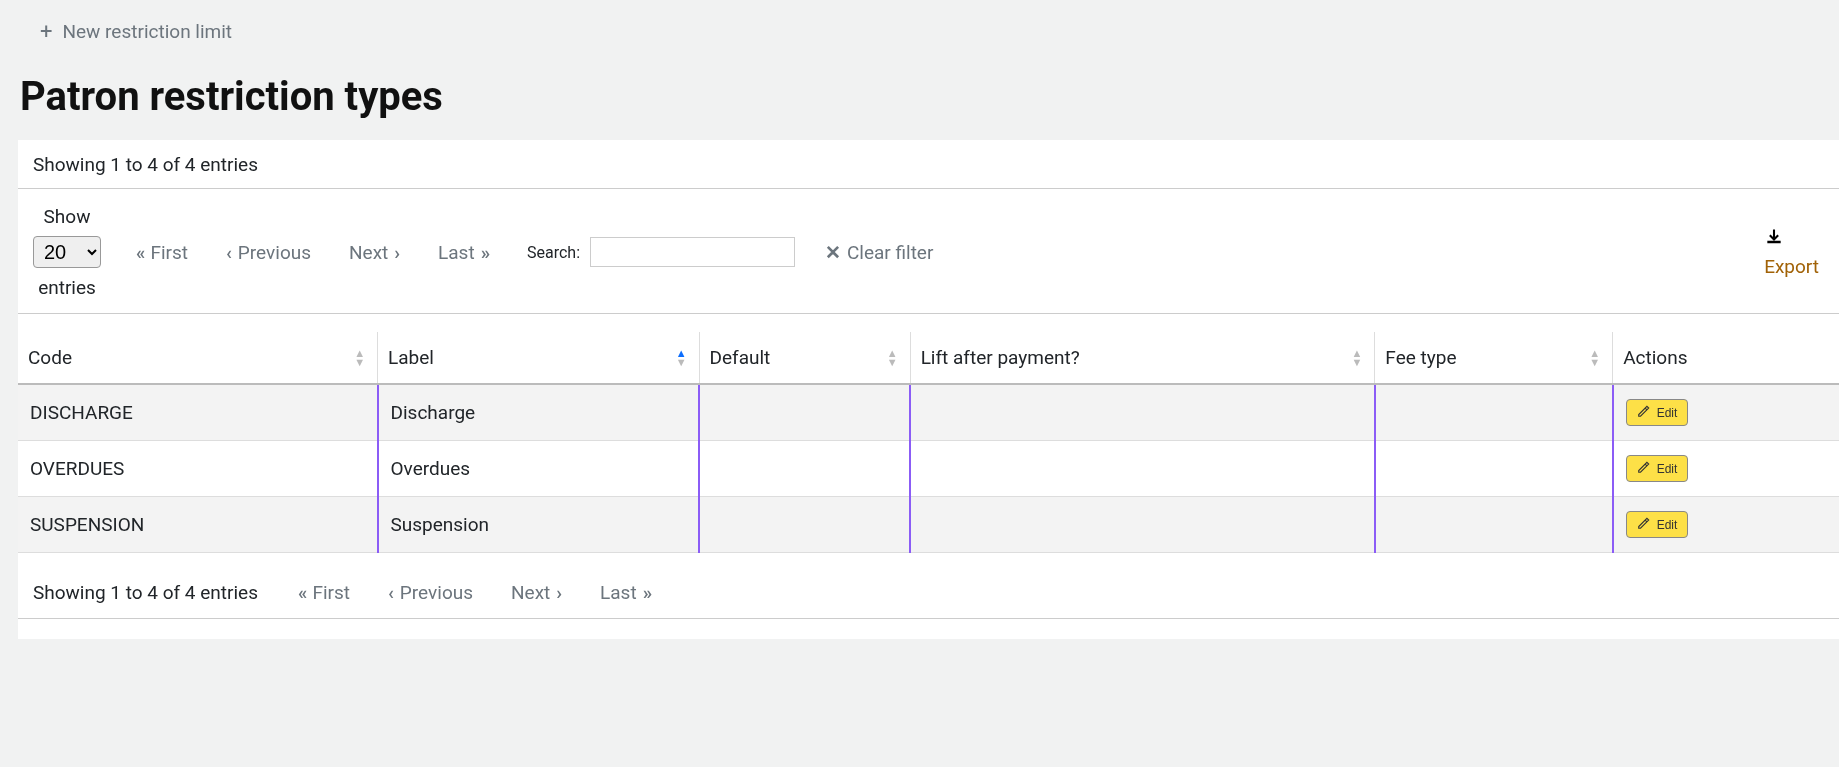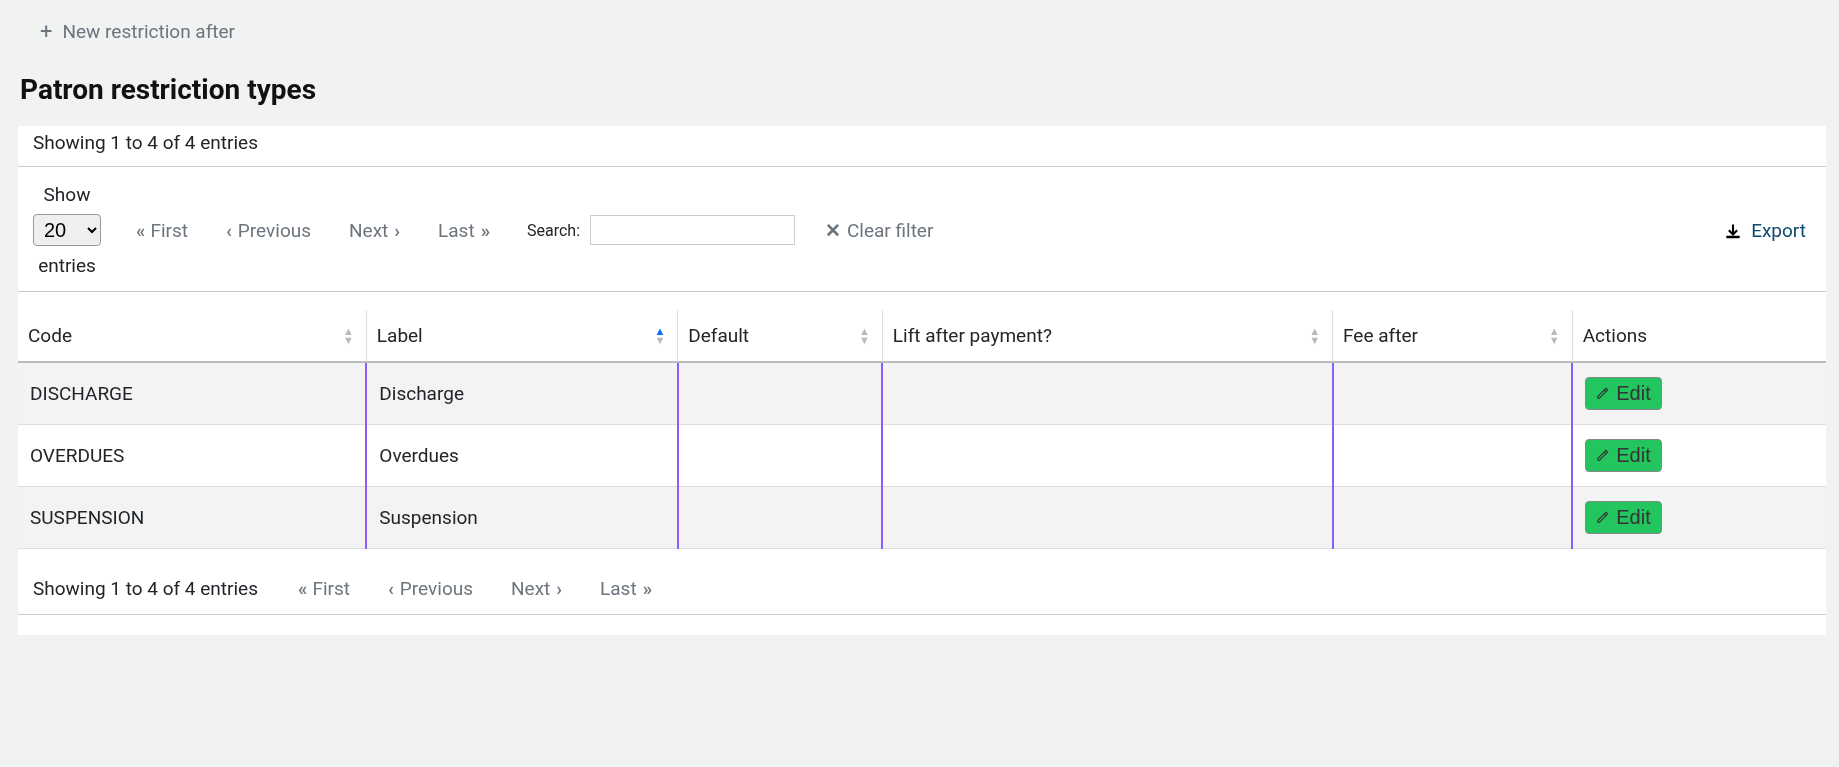--- a/index.html
+++ b/index.html
@@ -27,29 +27,29 @@
     cursor: pointer;
     text-decoration: none;
   }
   .plus-icon {
     font-size: 22px;
     line-height: 1;
     font-weight: 400;
     color: #6c757d;
   }
   .page-title {
-    font-size: 28px;
+    font-size: 40px;
     font-weight: 700;
     margin: 20px 0 20px 20px;
     color: #111;
   }
   .panel {
     background: #fff;
-    margin: 0 13px 0 18px;
-    padding: 5px 0 20px 0;
+    margin: 0 0 0 18px;
+    padding: 13px 0 20px 0;
   }
   .info-row {
     padding: 0 15px 12px 15px;
     font-size: 19px;
     color: #212529;
     border-bottom: 1px solid #ccc;
     margin-bottom: 12px;
   }
   .controls-row {
     display: flex;
@@ -104,26 +104,27 @@
     display: inline-flex;
     align-items: center;
     gap: 6px;
     color: #6c757d;
     font-size: 19px;
     cursor: pointer;
   }
   .spacer { flex: 1; }
   .export-btn {
     display: inline-flex;
-    align-items: flex-end;
+    align-items: flex-start;
     gap: 8px;
-    color: #0c4a6e;
+    color: #a16207;
     font-size: 19px;
     cursor: pointer;
     margin-right: 5px;
+    flex-direction: column;
   }
   .export-btn svg { width:20px; height:20px; }
 
   table.data-table {
     width: 100%;
     border-collapse: collapse;
     margin-top: 18px;
     font-size: 19px;
   }
   table.data-table thead th {
@@ -164,25 +165,25 @@
     background: #f3f3f3;
   }
   table.data-table tbody tr:nth-child(even) td {
     background: #fff;
   }
   .actions-cell { text-align: left; }
   .edit-btn {
     display: inline-flex;
     align-items: center;
     gap: 6px;
-    font-size: 20px;
+    font-size: 12px;
     padding: 4px 10px;
     border: 1px solid #888;
     border-radius: 4px;
-    background: #22c55e;
+    background: #fde047;
     cursor: pointer;
     color: #333;
   }
   .edit-btn svg { width:14px; height:14px; }
 
   .bottom-row {
     display: flex;
     align-items: center;
     padding: 22px 15px 14px 15px;
     font-size: 19px;
@@ -197,21 +198,21 @@
   .x-icon { font-weight:600; }
 </style>
 </head>
 <body>
 
 <div class="page">
 
   <div class="toolbar-top">
     <a class="new-type-link">
       <span class="plus-icon">+</span>
-      <span>New restriction after</span>
+      <span>New restriction limit</span>
     </a>
   </div>
 
   <h1 class="page-title">Patron restriction types</h1>
 
   <div class="panel">
 
     <div class="info-row">
       <span>Showing 1 to 4 of 4 entries</span>
     </div>
@@ -274,21 +275,21 @@
                 <span class="down">▼</span>
               </span></th>
             <th><span>Default</span><span class="sort-arrows">
                 <span class="up">▲</span>
                 <span class="down">▼</span>
               </span></th>
             <th><span>Lift after payment?</span><span class="sort-arrows">
                 <span class="up">▲</span>
                 <span class="down">▼</span>
               </span></th>
-            <th><span>Fee after</span><span class="sort-arrows">
+            <th><span>Fee type</span><span class="sort-arrows">
                 <span class="up">▲</span>
                 <span class="down">▼</span>
               </span></th>
             <th><span>Actions</span></th>
           </tr>
       </thead>
       <tbody id="tbody">
           <tr>
             <td>DISCHARGE</td>
             <td>Discharge</td>

